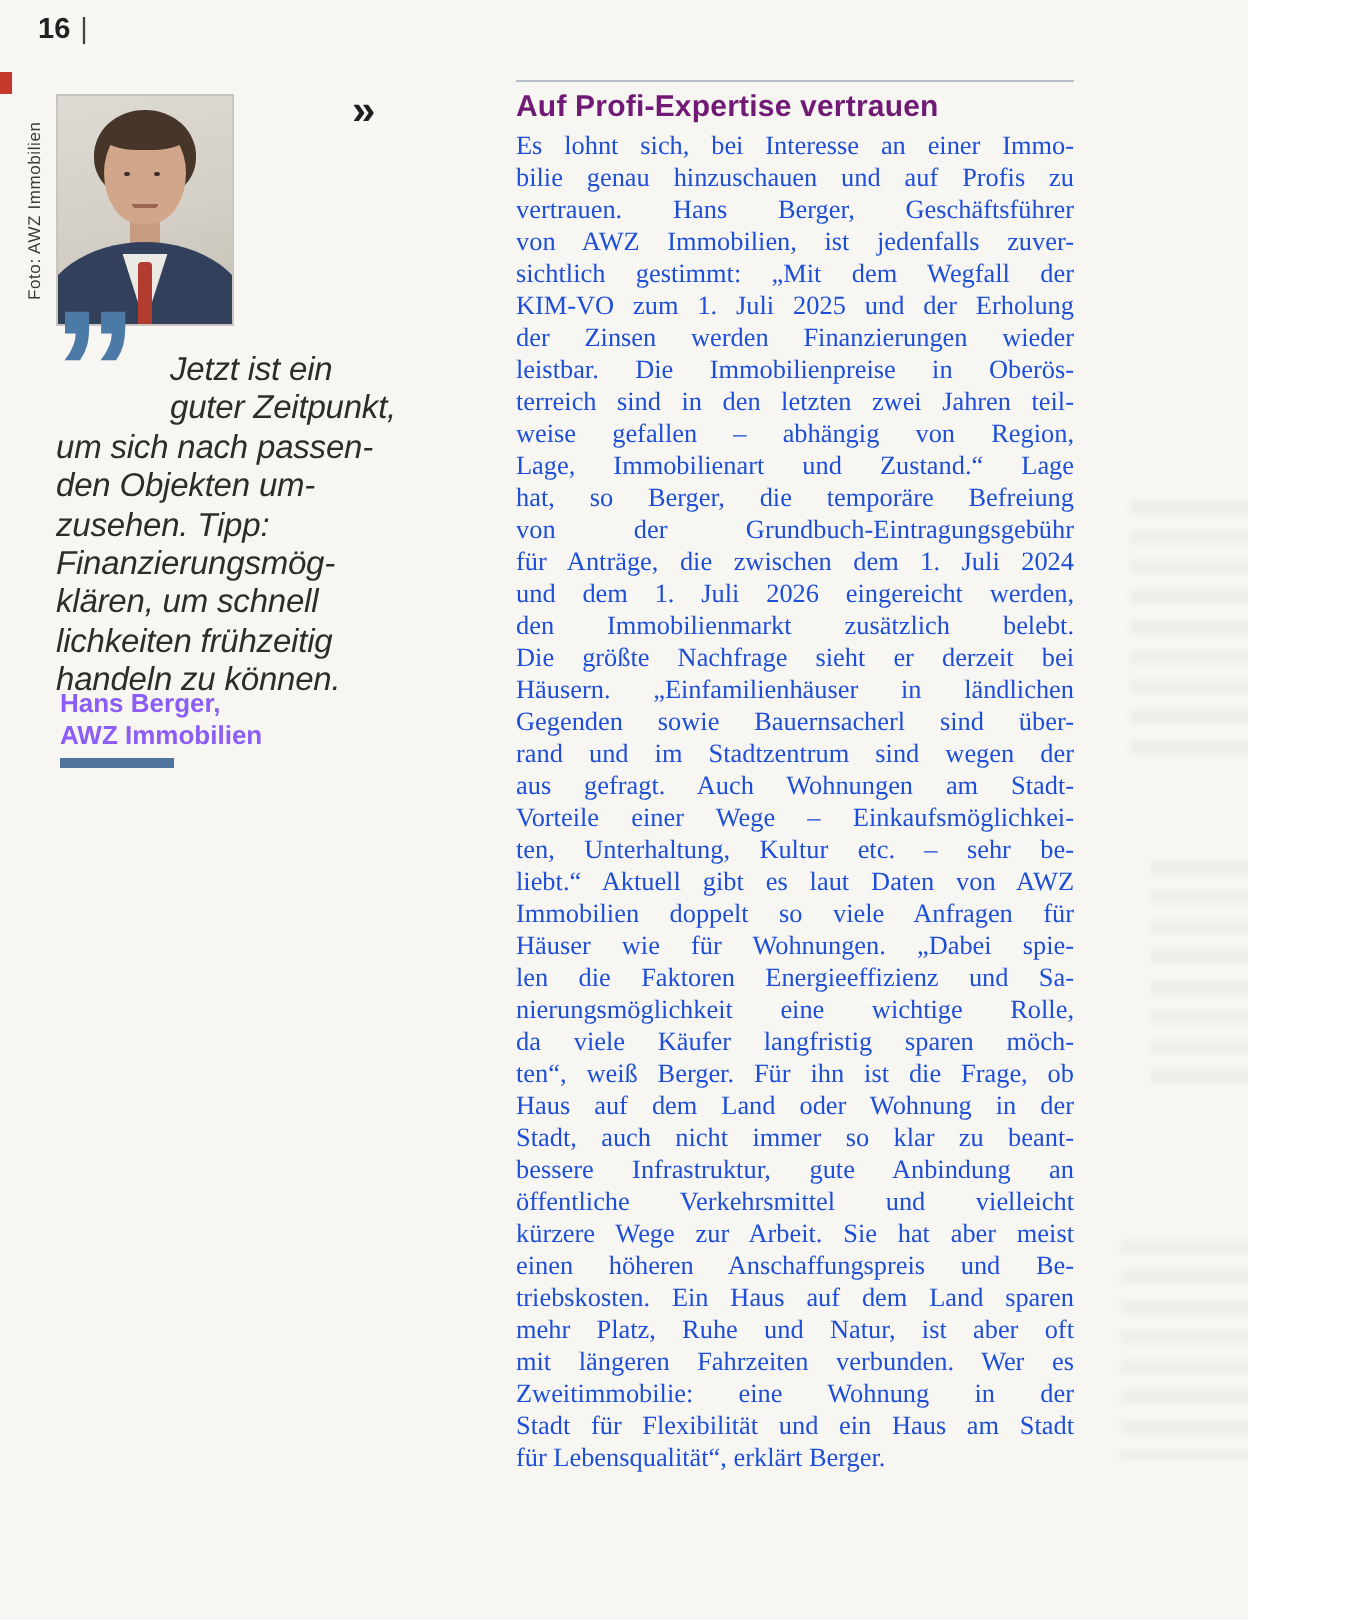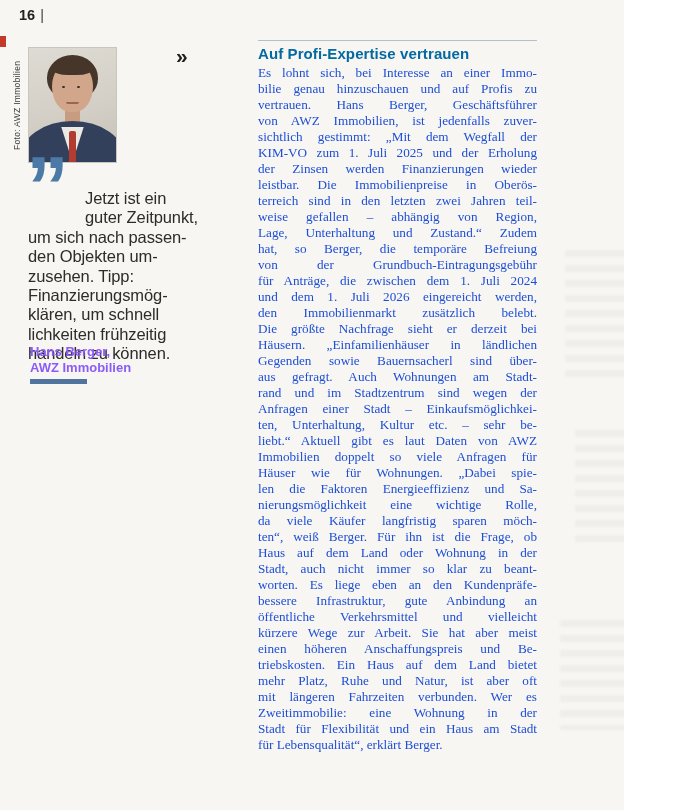--- a/index.html
+++ b/index.html
@@ -43,34 +43,34 @@
   .portrait .tie{position:absolute;left:46.5%;bottom:0;width:8%;height:27%;
     background:#b23c30;border-radius:2px 2px 0 0;}
   .continuation-mark{position:absolute;left:176px;top:44px;font-size:21px;font-weight:bold;color:#1f1f1f;}
 
   
   .quote-mark{
     position:absolute;left:26px;top:160px;
     font-size:86px;line-height:0.62;font-weight:bold;color:#4c7aa7;
     letter-spacing:-4px;
   }
-  .pull-quote-lines{position:absolute;left:28px;top:189px;width:208px;}
+  .pull-quote-lines{position:absolute;left:28px;top:176px;width:208px;font-style:italic;}
   .q-line{
     font-size:16.5px;line-height:19.4px;color:#2d2c2a;
     letter-spacing:-0.1px;font-weight:500;white-space:nowrap;
   }
   .pull-quote-lines .q-line:nth-child(1),
   .pull-quote-lines .q-line:nth-child(2){padding-left:57px;}
   .attribution{position:absolute;left:30px;top:344px;font-size:13px;font-weight:bold;line-height:15.5px;color:#8b5cf6;}
   .attribution-bar{position:absolute;left:30px;top:379px;width:57px;height:4.5px;background:#50749e;}
 
   
   .article{position:absolute;left:258px;top:40px;width:279px;border-top:1px solid #b3bfca;}
   .article-heading{
-    margin:4px 0 3px 0;font-size:15px;font-weight:bold;color:#0369a1;letter-spacing:.1px;
+    margin:4px 0 3px 0;font-size:15px;font-weight:bold;color:#701a75;letter-spacing:.1px;
   }
   .article-body{font-family:"Liberation Serif",serif;font-size:13.2px;color:#1d4ed8;}
   .article-line{
     height:16px;line-height:16px;overflow:hidden;
     text-align:justify;text-align-last:justify;
   }
   .article-body .article-line:last-child{text-align-last:left;}
 
   
   .ghost{
@@ -137,48 +137,47 @@
         <div class="article-line">Es lohnt sich, bei Interesse an einer Immo-</div>
         <div class="article-line">bilie genau hinzuschauen und auf Profis zu</div>
         <div class="article-line">vertrauen. Hans Berger, Geschäftsführer</div>
         <div class="article-line">von AWZ Immobilien, ist jedenfalls zuver-</div>
         <div class="article-line">sichtlich gestimmt: „Mit dem Wegfall der</div>
         <div class="article-line">KIM-VO zum 1. Juli 2025 und der Erholung</div>
         <div class="article-line">der Zinsen werden Finanzierungen wieder</div>
         <div class="article-line">leistbar. Die Immobilienpreise in Oberös-</div>
         <div class="article-line">terreich sind in den letzten zwei Jahren teil-</div>
         <div class="article-line">weise gefallen – abhängig von Region,</div>
-        <div class="article-line">Lage, Unterhaltung und Zustand.“ Zudem</div>
+        <div class="article-line">Lage, Immobilienart und Zustand.“ Lage</div>
         <div class="article-line">hat, so Berger, die temporäre Befreiung</div>
         <div class="article-line">von der Grundbuch-Eintragungsgebühr</div>
         <div class="article-line">für Anträge, die zwischen dem 1. Juli 2024</div>
         <div class="article-line">und dem 1. Juli 2026 eingereicht werden,</div>
         <div class="article-line">den Immobilienmarkt zusätzlich belebt.</div>
         <div class="article-line">Die größte Nachfrage sieht er derzeit bei</div>
         <div class="article-line">Häusern. „Einfamilienhäuser in ländlichen</div>
         <div class="article-line">Gegenden sowie Bauernsacherl sind über-</div>
+        <div class="article-line">rand und im Stadtzentrum sind wegen der</div>
         <div class="article-line">aus gefragt. Auch Wohnungen am Stadt-</div>
-        <div class="article-line">rand und im Stadtzentrum sind wegen der</div>
-        <div class="article-line">Anfragen einer Stadt – Einkaufsmöglichkei-</div>
+        <div class="article-line">Vorteile einer Wege – Einkaufsmöglichkei-</div>
         <div class="article-line">ten, Unterhaltung, Kultur etc. – sehr be-</div>
         <div class="article-line">liebt.“ Aktuell gibt es laut Daten von AWZ</div>
         <div class="article-line">Immobilien doppelt so viele Anfragen für</div>
         <div class="article-line">Häuser wie für Wohnungen. „Dabei spie-</div>
         <div class="article-line">len die Faktoren Energieeffizienz und Sa-</div>
         <div class="article-line">nierungsmöglichkeit eine wichtige Rolle,</div>
         <div class="article-line">da viele Käufer langfristig sparen möch-</div>
         <div class="article-line">ten“, weiß Berger. Für ihn ist die Frage, ob</div>
         <div class="article-line">Haus auf dem Land oder Wohnung in der</div>
         <div class="article-line">Stadt, auch nicht immer so klar zu beant-</div>
-        <div class="article-line">worten. Es liege eben an den Kundenpräfe-</div>
         <div class="article-line">bessere Infrastruktur, gute Anbindung an</div>
         <div class="article-line">öffentliche Verkehrsmittel und vielleicht</div>
         <div class="article-line">kürzere Wege zur Arbeit. Sie hat aber meist</div>
         <div class="article-line">einen höheren Anschaffungspreis und Be-</div>
-        <div class="article-line">triebskosten. Ein Haus auf dem Land bietet</div>
+        <div class="article-line">triebskosten. Ein Haus auf dem Land sparen</div>
         <div class="article-line">mehr Platz, Ruhe und Natur, ist aber oft</div>
         <div class="article-line">mit längeren Fahrzeiten verbunden. Wer es</div>
         <div class="article-line">Zweitimmobilie: eine Wohnung in der</div>
         <div class="article-line">Stadt für Flexibilität und ein Haus am Stadt</div>
         <div class="article-line">für Lebensqualität“, erklärt Berger.</div>
       </div>
   </div>
 
   <div class="ghost g1"></div>
   <div class="ghost g2"></div>

